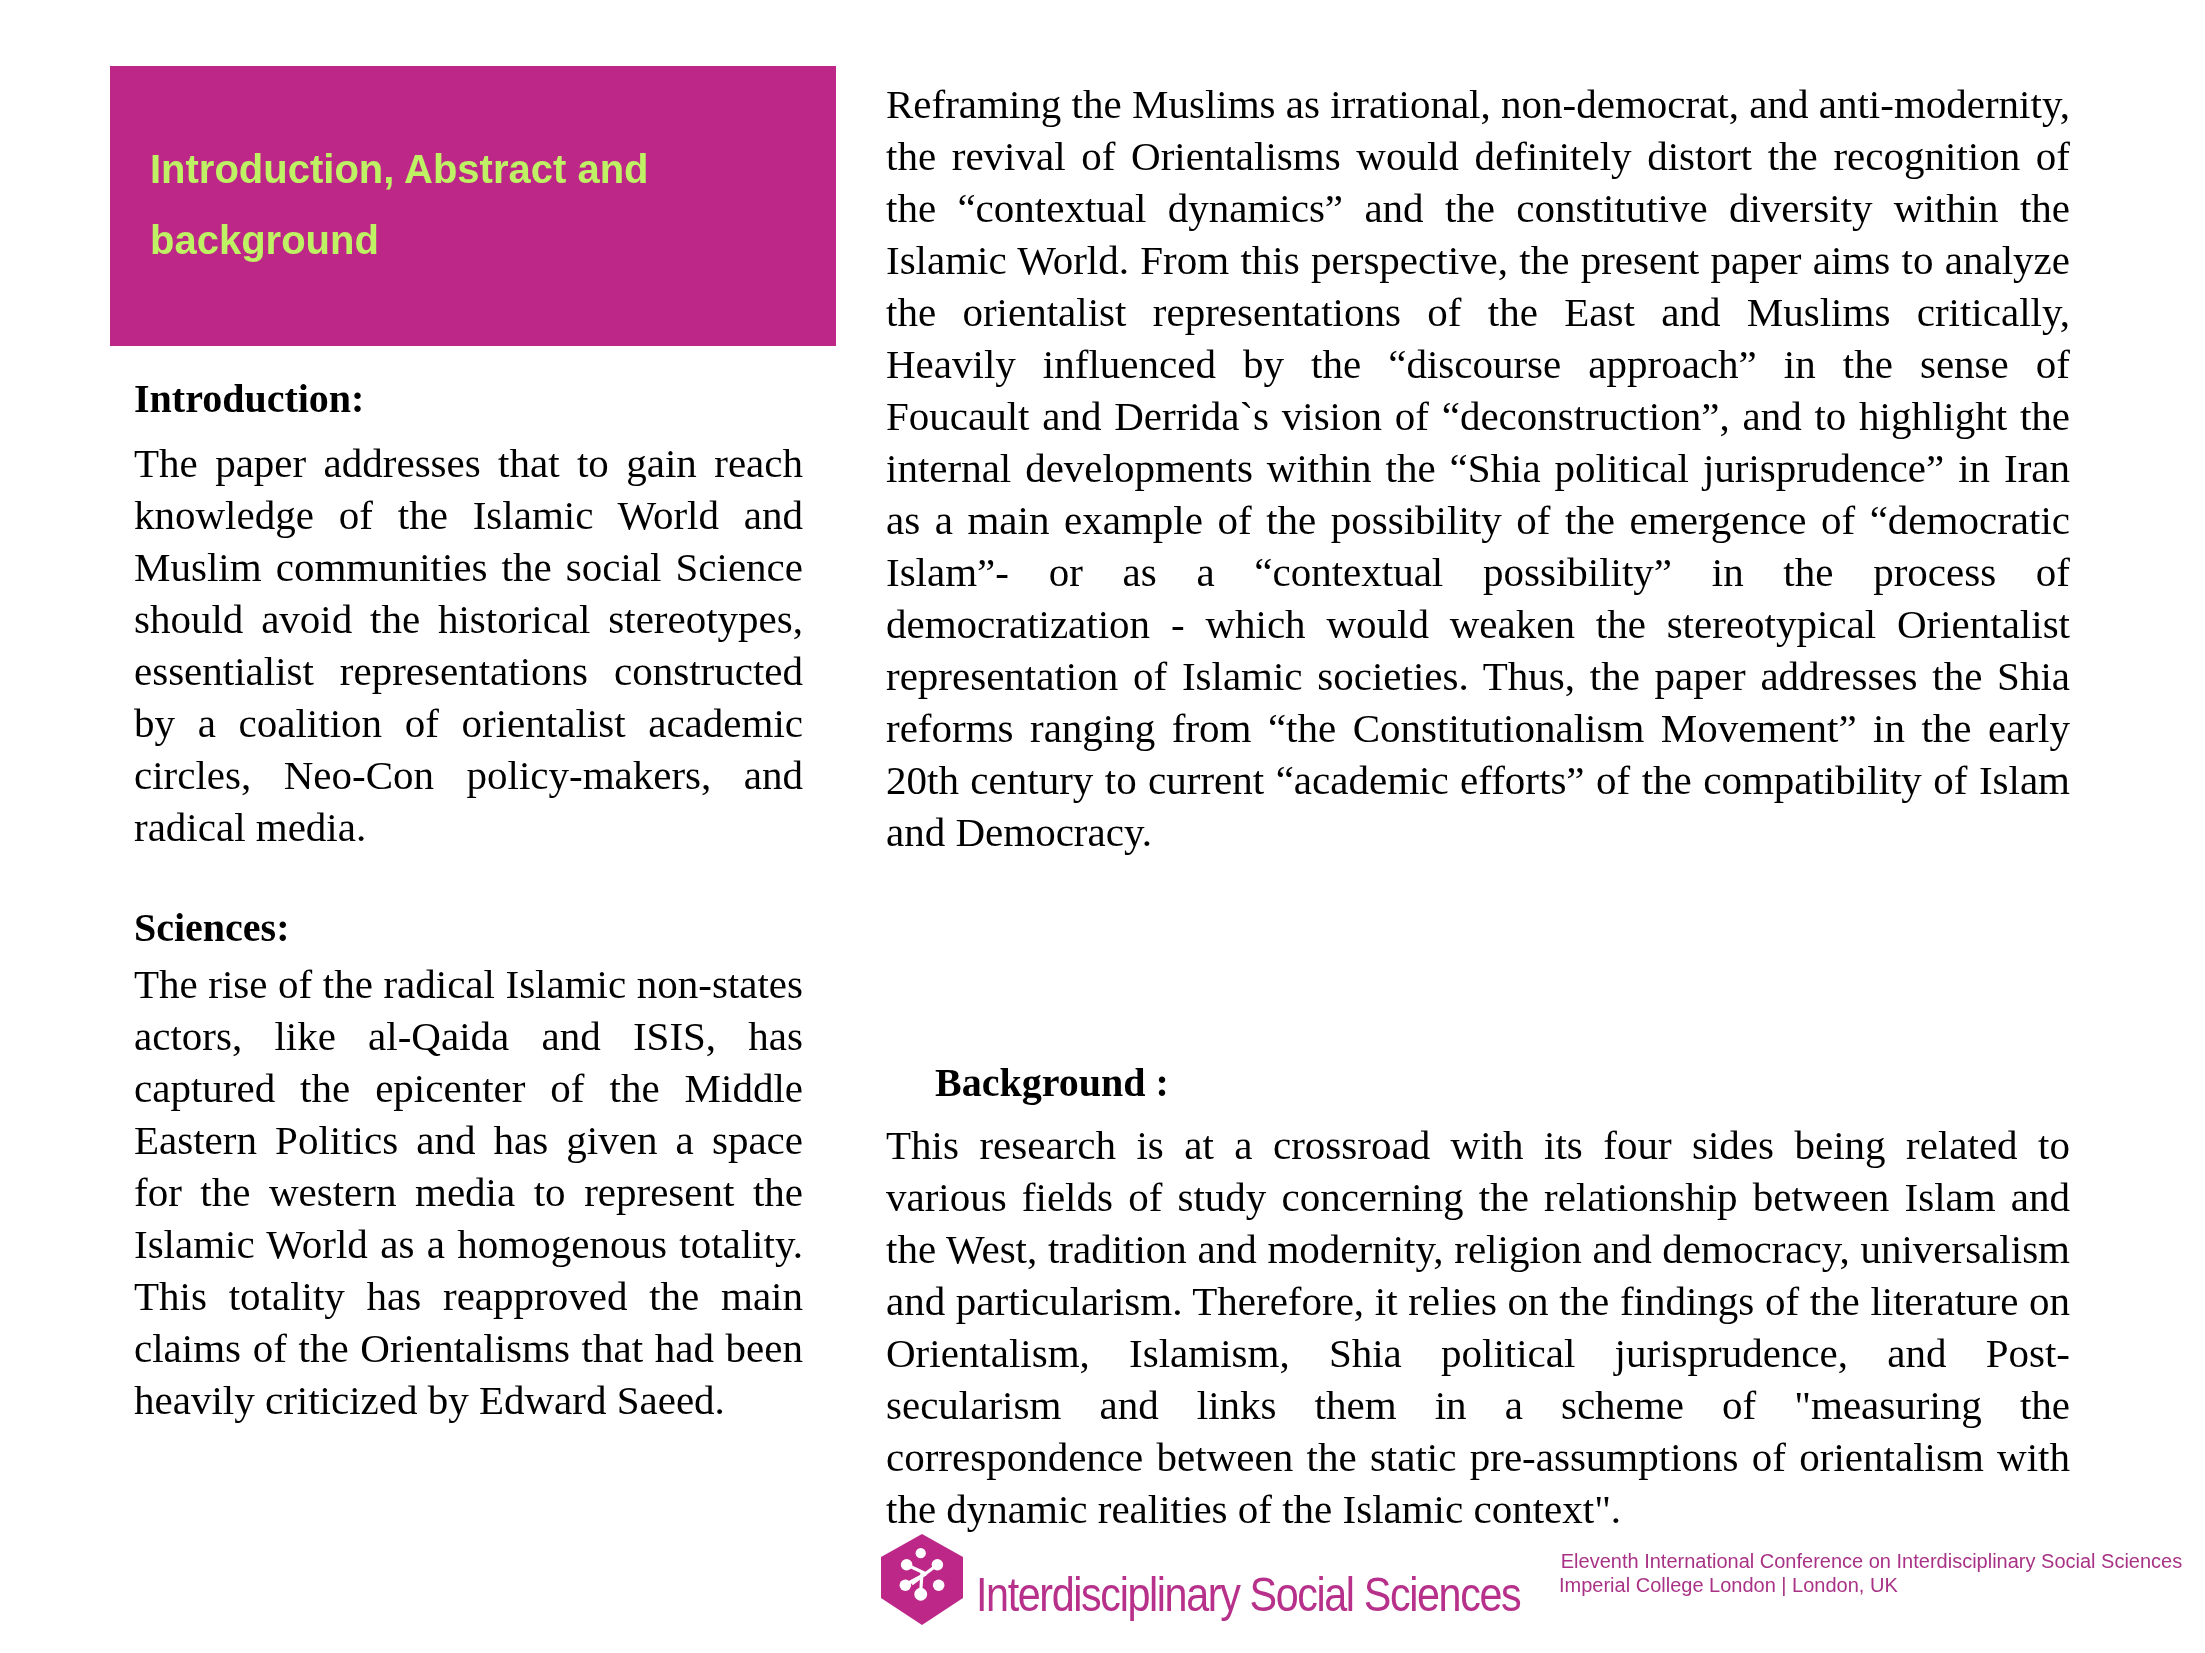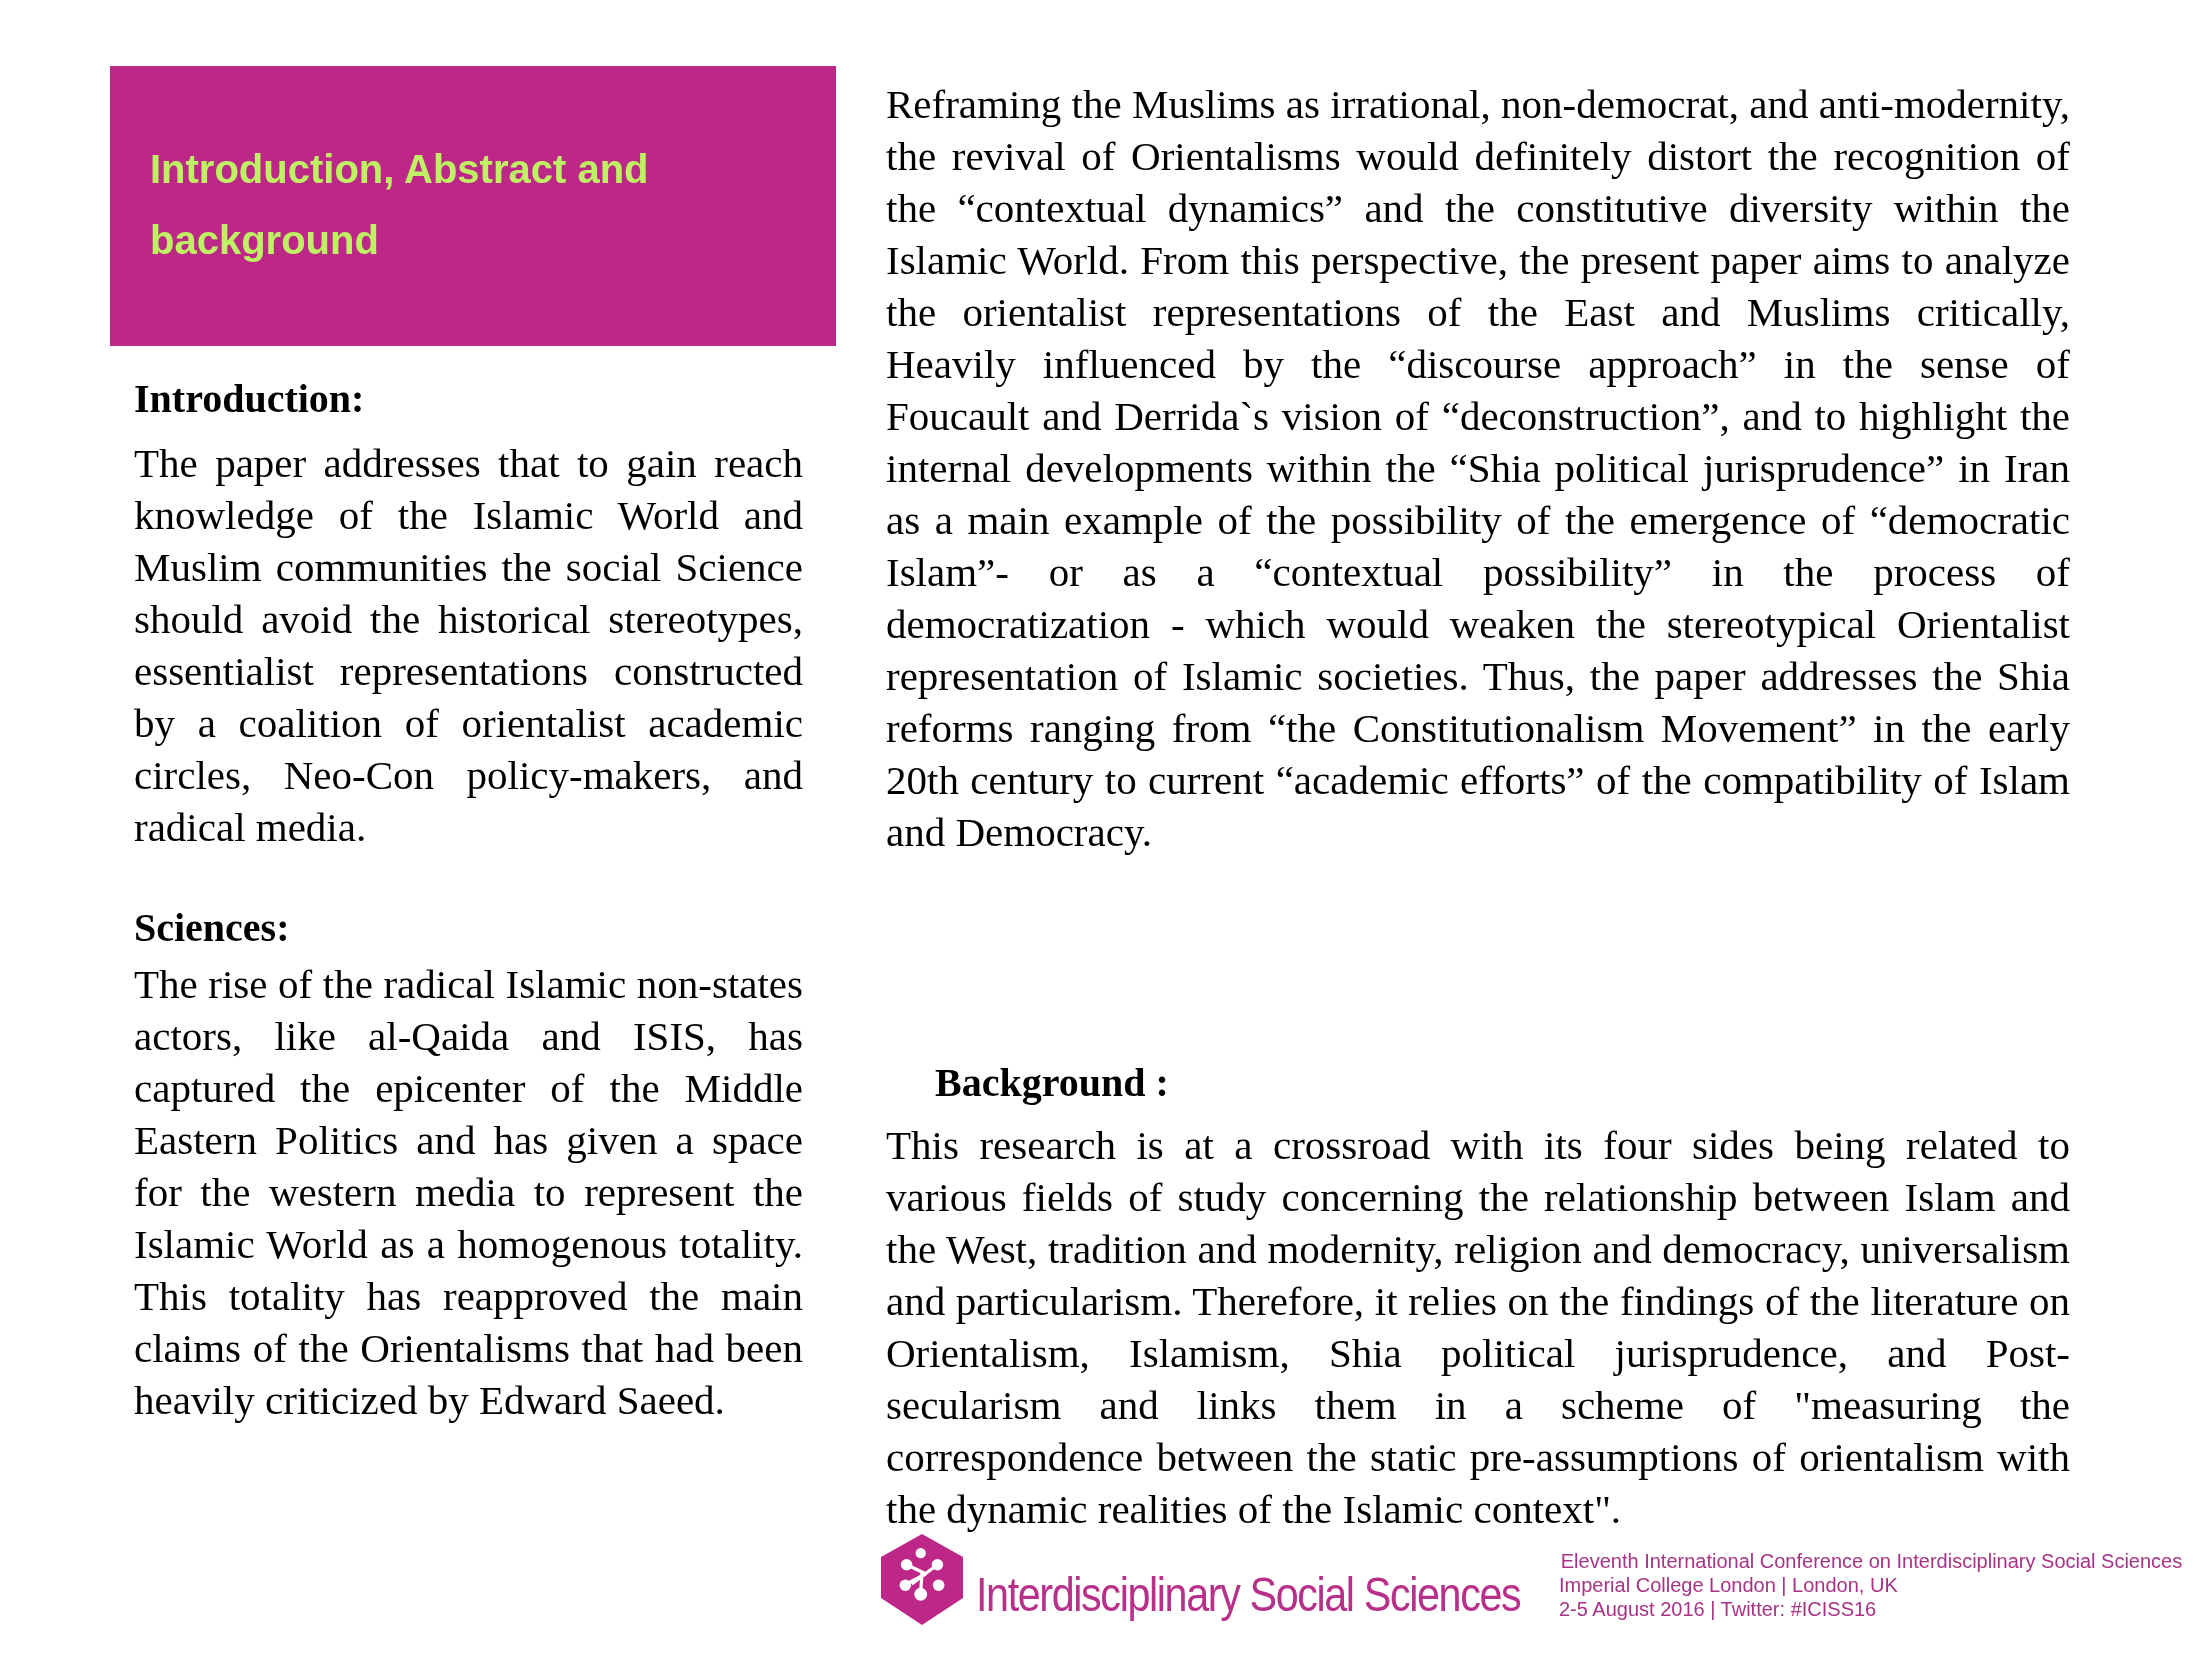--- a/index.html
+++ b/index.html
@@ -73,16 +73,15 @@
       <circle cx="38" cy="80" r="9"></circle>
       <circle cx="90" cy="80" r="9"></circle>
       <circle cx="62" cy="94" r="10"></circle>
       <circle cx="62" cy="30" r="8"></circle>
     </g>
   </svg>
   <div class="logo-text">Interdisciplinary Social Sciences</div>
   <div class="conf">
     <div class="wrap">Eleventh International Conference on Interdisciplinary Social Sciences</div>
     <div>Imperial College London | London, UK</div>
-    <div>2-5 August 2016 | Twitter: #ICISS16</div>
   </div>
 </div>
 
 
 </body></html>

